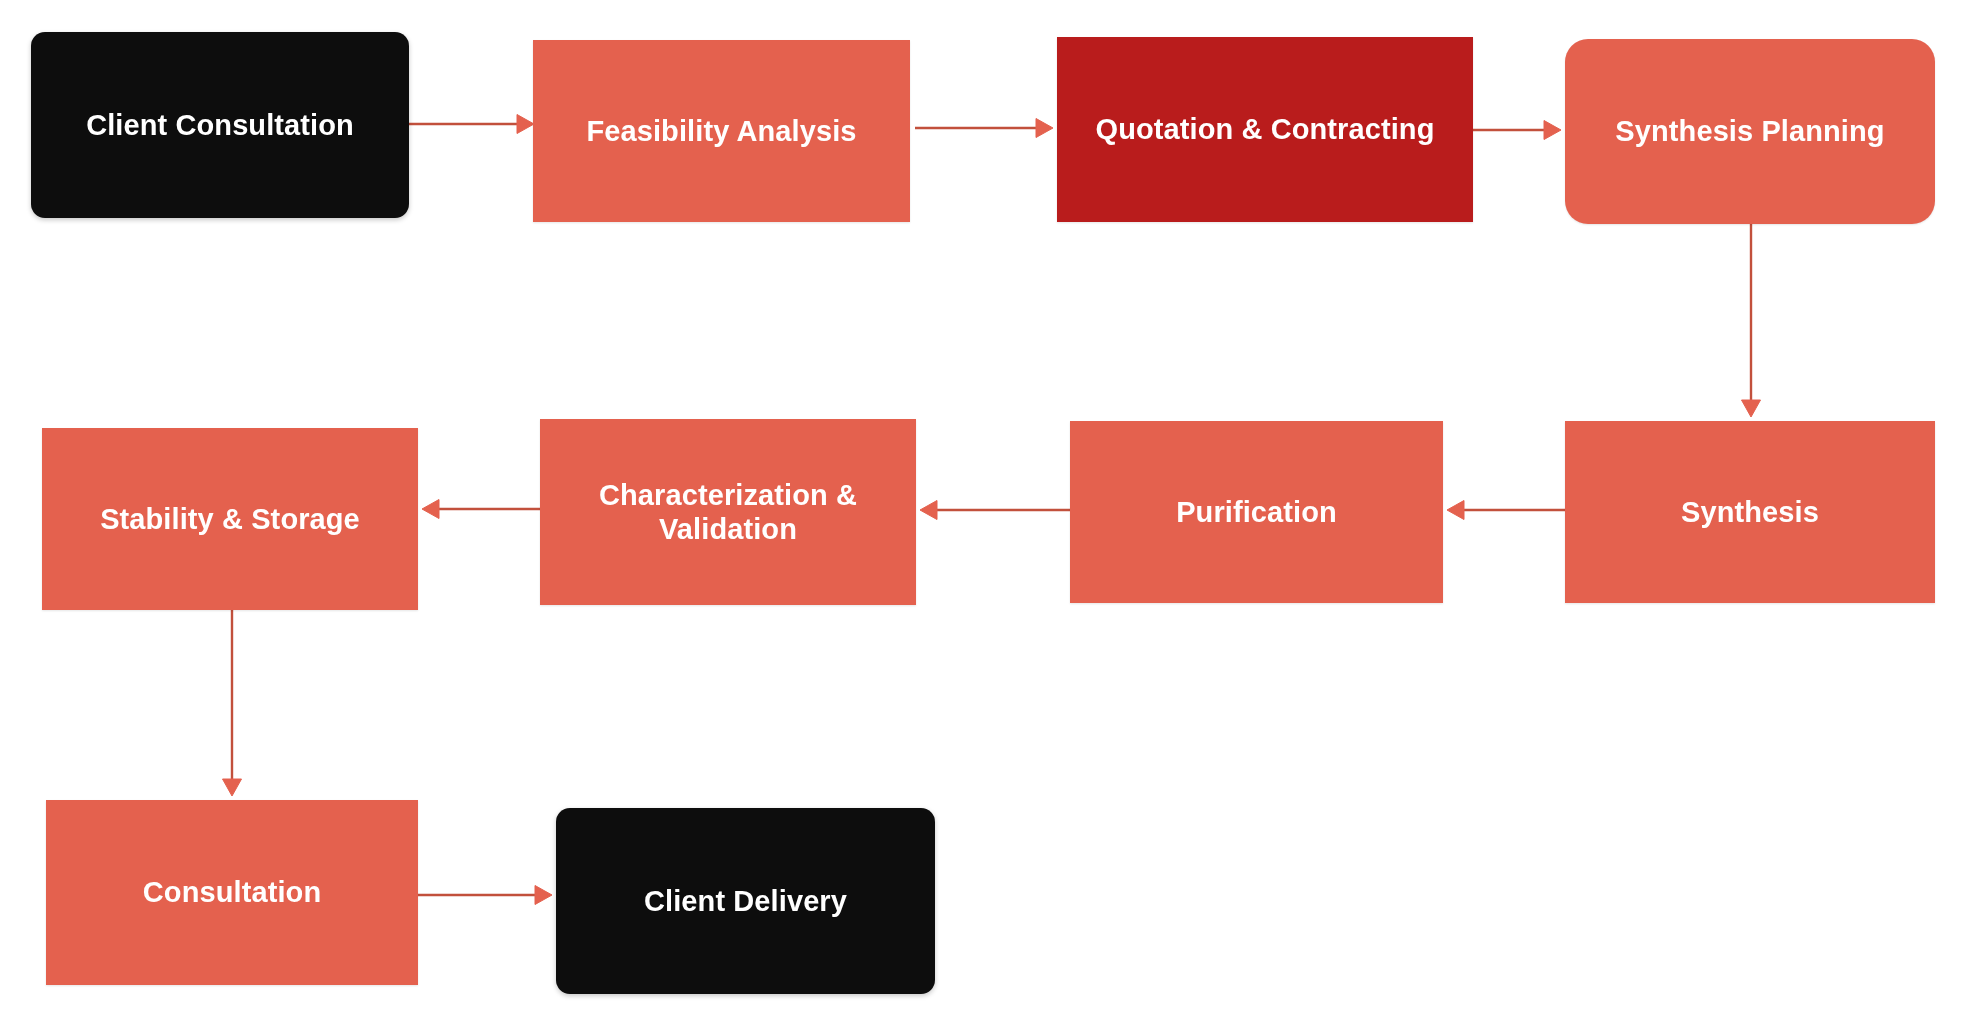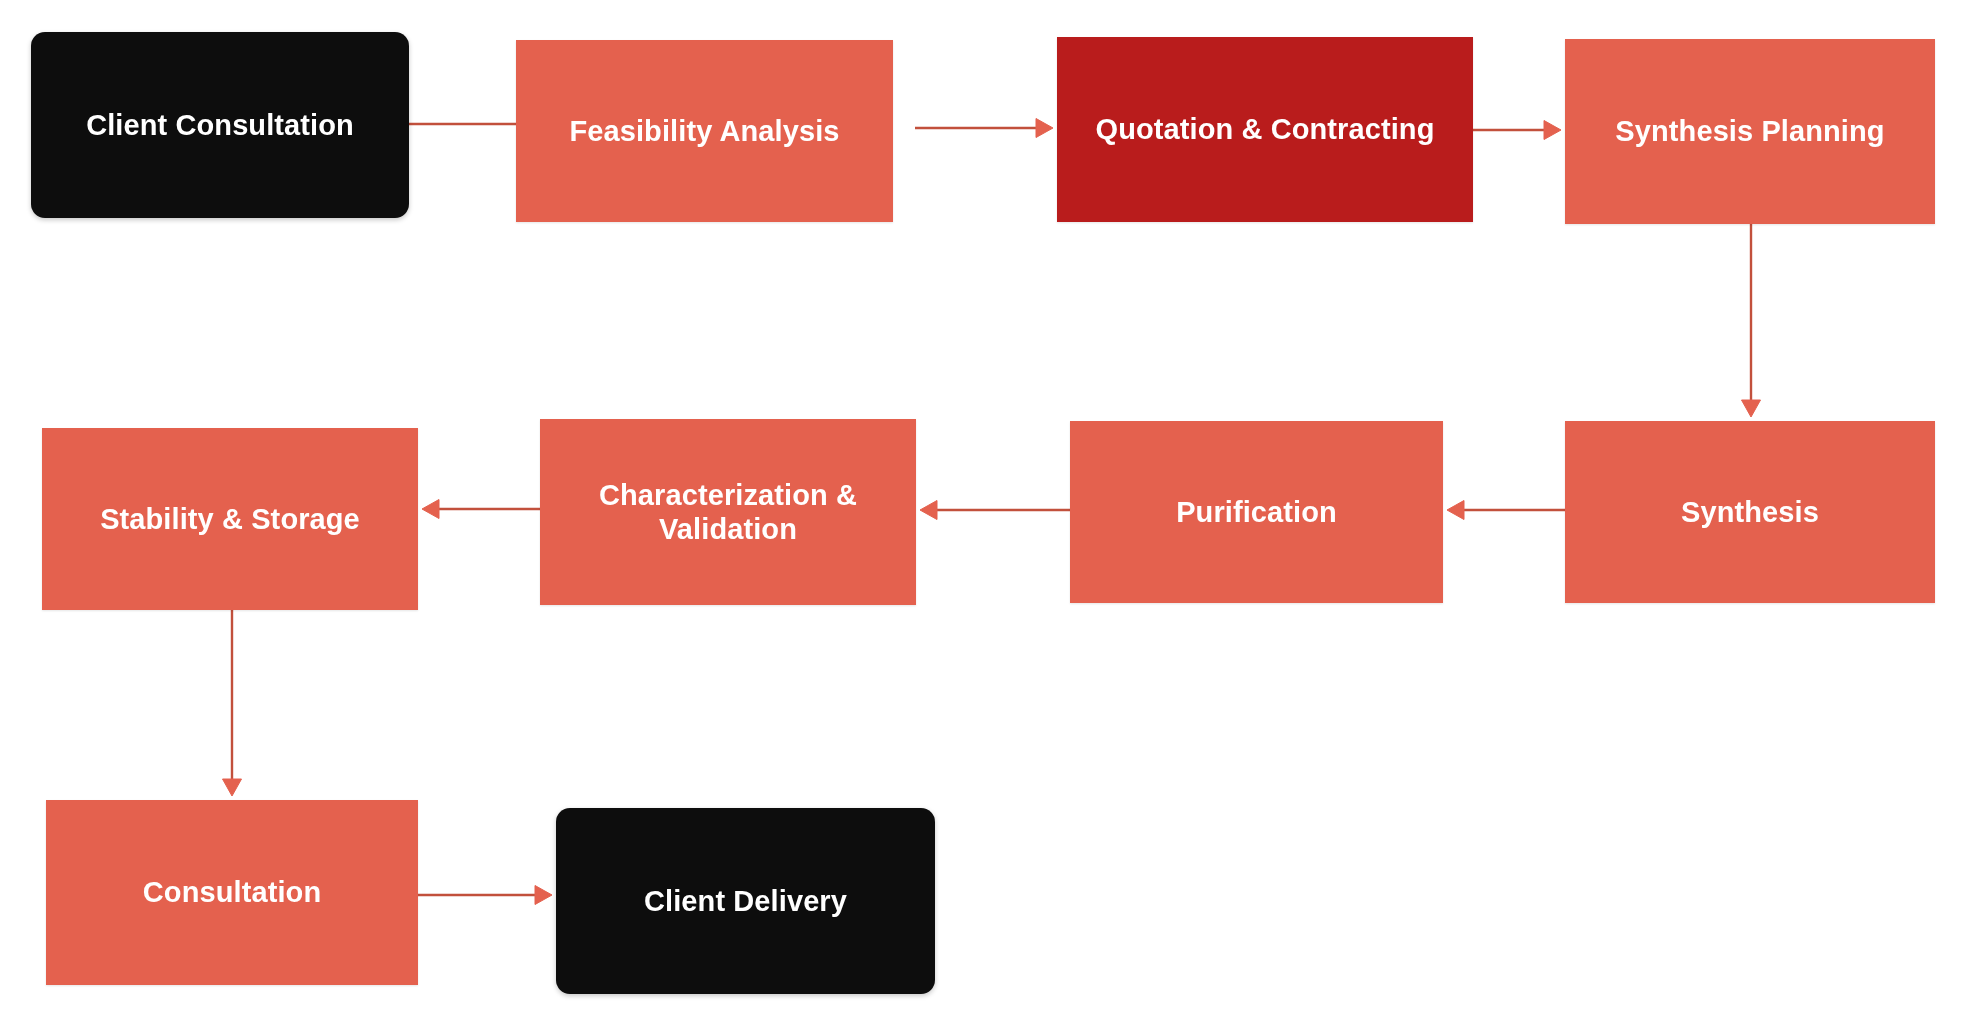--- a/index.html
+++ b/index.html
@@ -95,27 +95,27 @@
       </g>
       <g>
         <line x1="418" y1="895" x2="535" y2="895" stroke="#c2503c" stroke-width="2.4"></line>
         <polygon points="552,895 535,885.5 535,904.5" fill="#e4614e" stroke="#e4614e" stroke-width="1"></polygon>
       </g>
     </svg>
   <div id="nodes">
       <div class="node terminal" style="left: 31px; top: 32px; width: 378px; height: 186px; background: rgb(13, 13, 13);">
         <span class="label">Client Consultation</span>
       </div>
-      <div class="node process" style="left: 516px; top: 40px; width: 377px; height: 182px; background: rgb(228, 97, 78);">
+      <div class="node process" style="left: 533px; top: 40px; width: 377px; height: 182px; background: rgb(228, 97, 78);">
         <span class="label">Feasibility Analysis</span>
       </div>
       <div class="node process" style="left: 1057px; top: 37px; width: 416px; height: 185px; background: #b91c1c;">
         <span class="label">Quotation &amp; Contracting</span>
       </div>
-      <div class="node process" style="left: 1565px; top: 39px; width: 370px; height: 185px; background: rgb(228, 97, 78);">
+      <div class="node process" style="left: 1565px; top: 39px; width: 370px; height: 185px; background: rgb(228, 97, 78); border-radius: 23px;">
         <span class="label">Synthesis Planning</span>
       </div>
       <div class="node process" style="left: 1565px; top: 421px; width: 370px; height: 182px; background: rgb(228, 97, 78);">
         <span class="label">Synthesis</span>
       </div>
       <div class="node process" style="left: 1070px; top: 421px; width: 373px; height: 182px; background: rgb(228, 97, 78);">
         <span class="label">Purification</span>
       </div>
       <div class="node process" style="left: 540px; top: 419px; width: 376px; height: 186px; background: rgb(228, 97, 78);">
         <span class="label">Characterization &amp; Validation</span>

